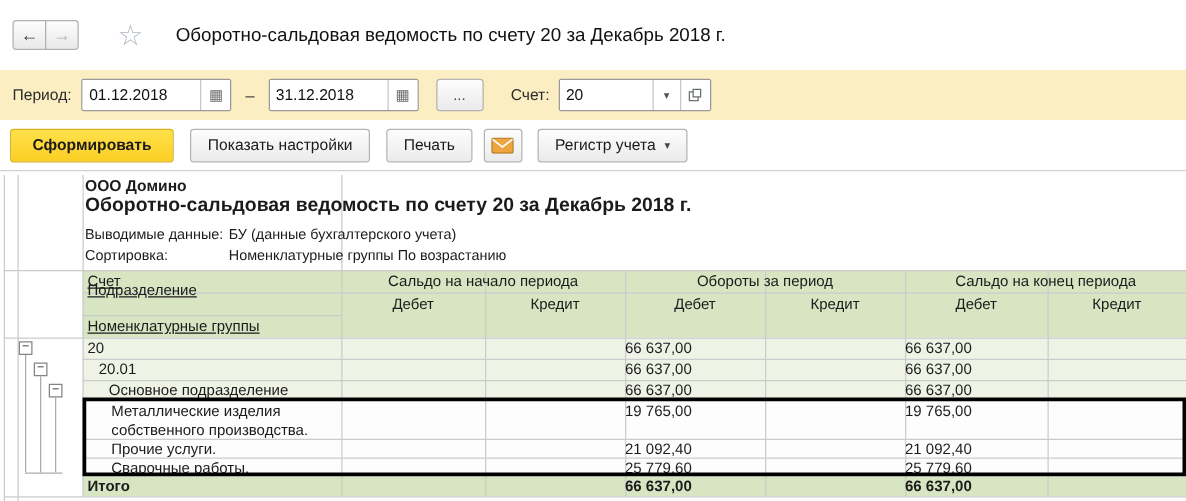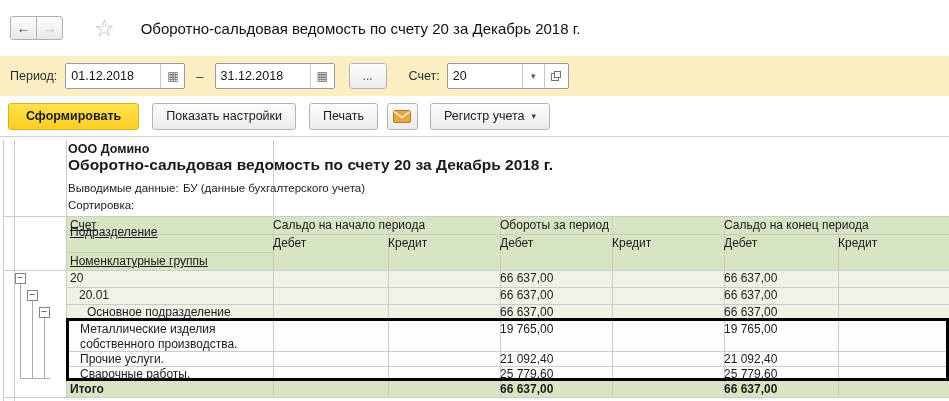--- a/index.html
+++ b/index.html
@@ -49,27 +49,27 @@
   .abs{position:absolute;}
   .org{left:68px;top:2px;font-size:12.5px;font-weight:bold;white-space:nowrap;z-index:5;}
   .rtitle{left:68px;top:16px;font-size:15.5px;font-weight:bold;white-space:nowrap;z-index:5;}
   .inforow{left:68px;display:flex;font-size:11.5px;z-index:5;white-space:nowrap;}
   .inforow .il{width:115px;}
   .bg{z-index:1;}
   .bg-headgreen{left:66px;top:76px;width:883px;height:54px;background:#d7e5c3;}
   .bg-total{left:66px;top:241px;width:883px;height:16px;background:#d7e5c3;}
   .vl{position:absolute;width:1px;background:#cbcbcb;z-index:4;}
   .hl{position:absolute;height:1px;background:#cbcbcb;z-index:4;}
-  .hcell{position:absolute;text-align:left;z-index:5;line-height:17px;white-space:nowrap;overflow:hidden;}
+  .hcell{position:absolute;text-align:center;z-index:5;line-height:17px;white-space:nowrap;overflow:hidden;}
   .hlabel{text-align:right;left:70px;z-index:5;line-height:17px;position:absolute;white-space:nowrap;text-decoration:underline;}
   .trow{position:absolute;left:66px;width:883px;display:flex;z-index:5;}
   .cl{width:207px;box-sizing:border-box;padding:1px 2px 0 4px;line-height:15px;overflow:hidden;}
   .cv{box-sizing:border-box;text-align:left;padding:1px 5px 0 0;line-height:15px;white-space:nowrap;overflow:hidden;}
   .w0{width:115px}.w1{width:112px}.w2{width:112px}.w3{width:112px}.w4{width:114px}.w5{width:111px}
-  .i1{padding-left:4px}.i2{padding-left:13px}.i3{padding-left:21px}.i4{padding-left:14px}
+  .i1{padding-left:4px}.i2{padding-left:13px}.i3{padding-left:21px}.i4{padding-left:23px}
   .rowgreen{background:#eef3e6;}
   .rowwhite{background:#fdfdfd;}
   .totalrow{font-weight:bold;}
   .blackbox{left:66px;top:178px;width:883px;height:63px;border:3px solid #000;box-sizing:border-box;z-index:6;pointer-events:none;}
   .tbox{position:absolute;width:11px;height:11px;box-sizing:border-box;border:1px solid #848484;background:#fff;
     color:#333;font-size:10px;line-height:8px;text-align:center;z-index:5;cursor:pointer;}
   .tline{position:absolute;background:#ababab;z-index:3;}
 </style>
 </head>
 <body>
@@ -136,20 +136,21 @@
     <div class="abs bg bg-total"></div>
 
     <div class="abs org">ООО Домино</div>
     <div class="abs rtitle">Оборотно-сальдовая ведомость по счету 20 за Декабрь 2018 г.</div>
     <div class="abs inforow" style="top:42px;">
       <span class="il">Выводимые данные:</span>
       <span>БУ (данные бухгалтерского учета)</span>
     </div>
     <div class="abs inforow" style="top:59px;">
       <span class="il">Сортировка:</span>
+      <span>Номенклатурные группы По возрастанию</span>
     </div>
 
     <div class="hlabel" style="top:77px;">Счет</div>
     <div class="hlabel" style="top:84px;">Подразделение</div>
     <div class="hlabel" style="top:113px;">Номенклатурные группы</div>
     <div class="hcell" style="left:273px;top:77px;width:227px;">Сальдо на начало периода</div>
     <div class="hcell" style="left:500px;top:77px;width:224px;">Обороты за период</div>
     <div class="hcell" style="left:724px;top:77px;width:225px;">Сальдо на конец периода</div>
     <div class="hcell" style="left:273px;top:95px;width:115px;">Дебет</div>
     <div class="hcell" style="left:388px;top:95px;width:112px;">Кредит</div>

